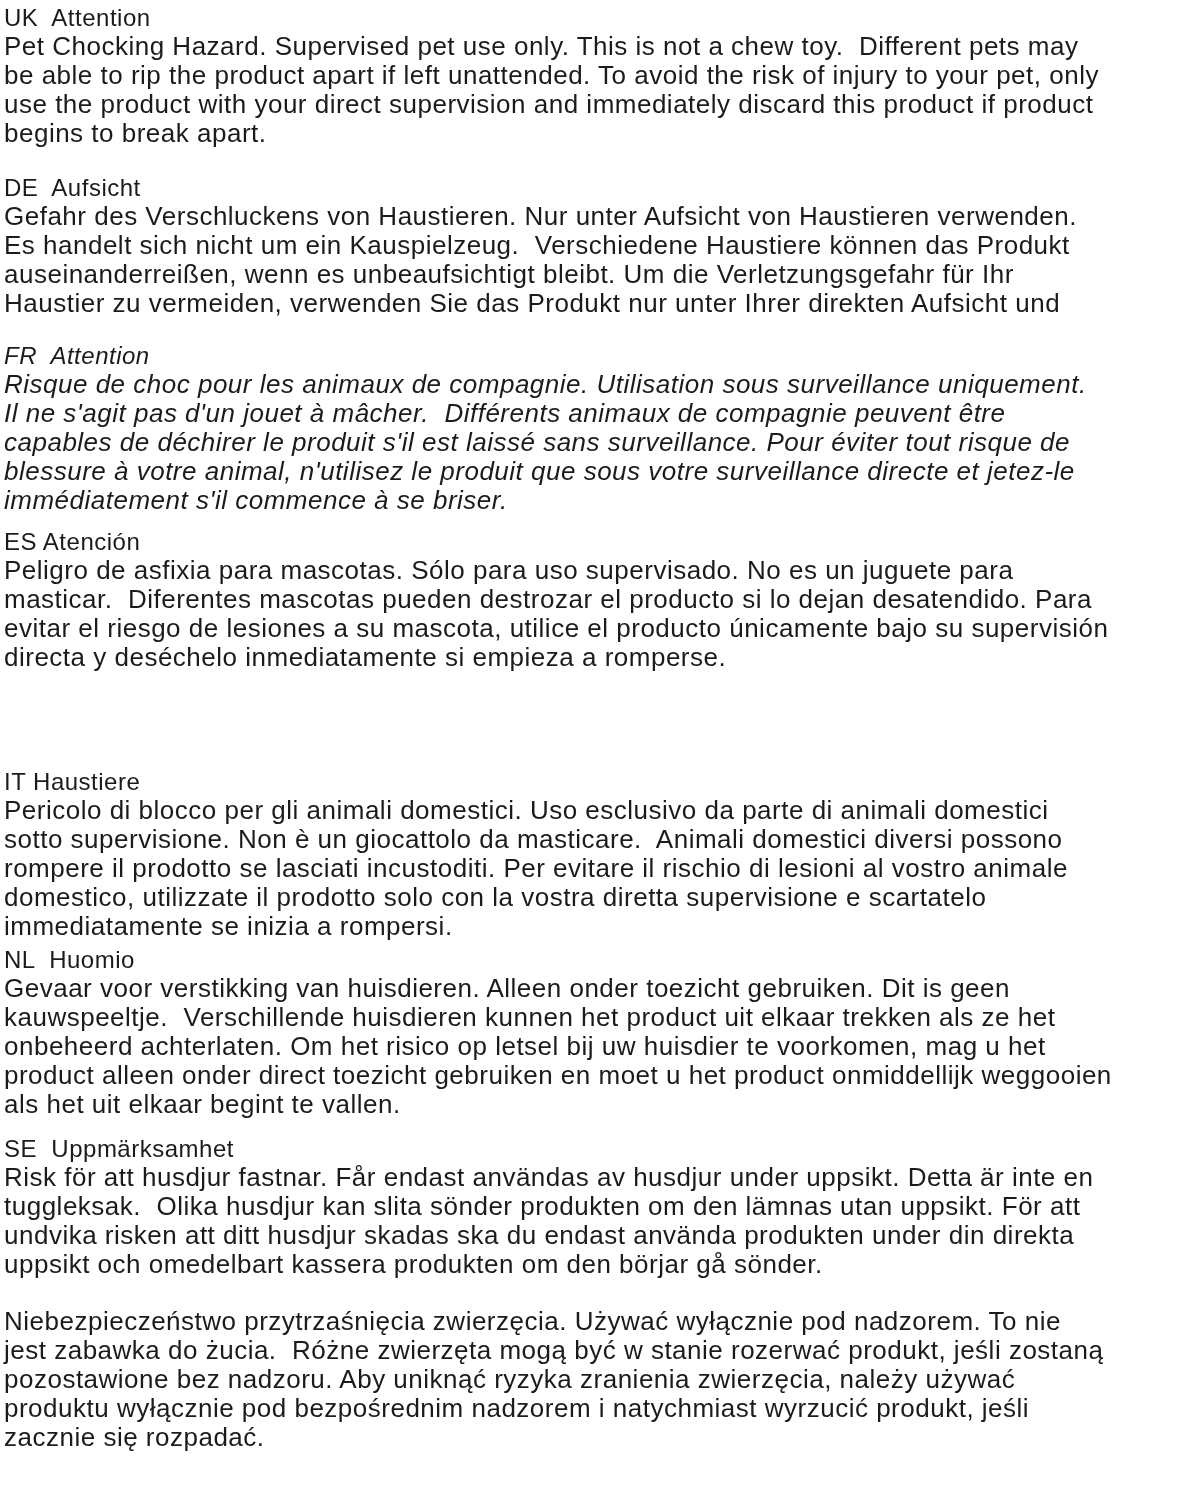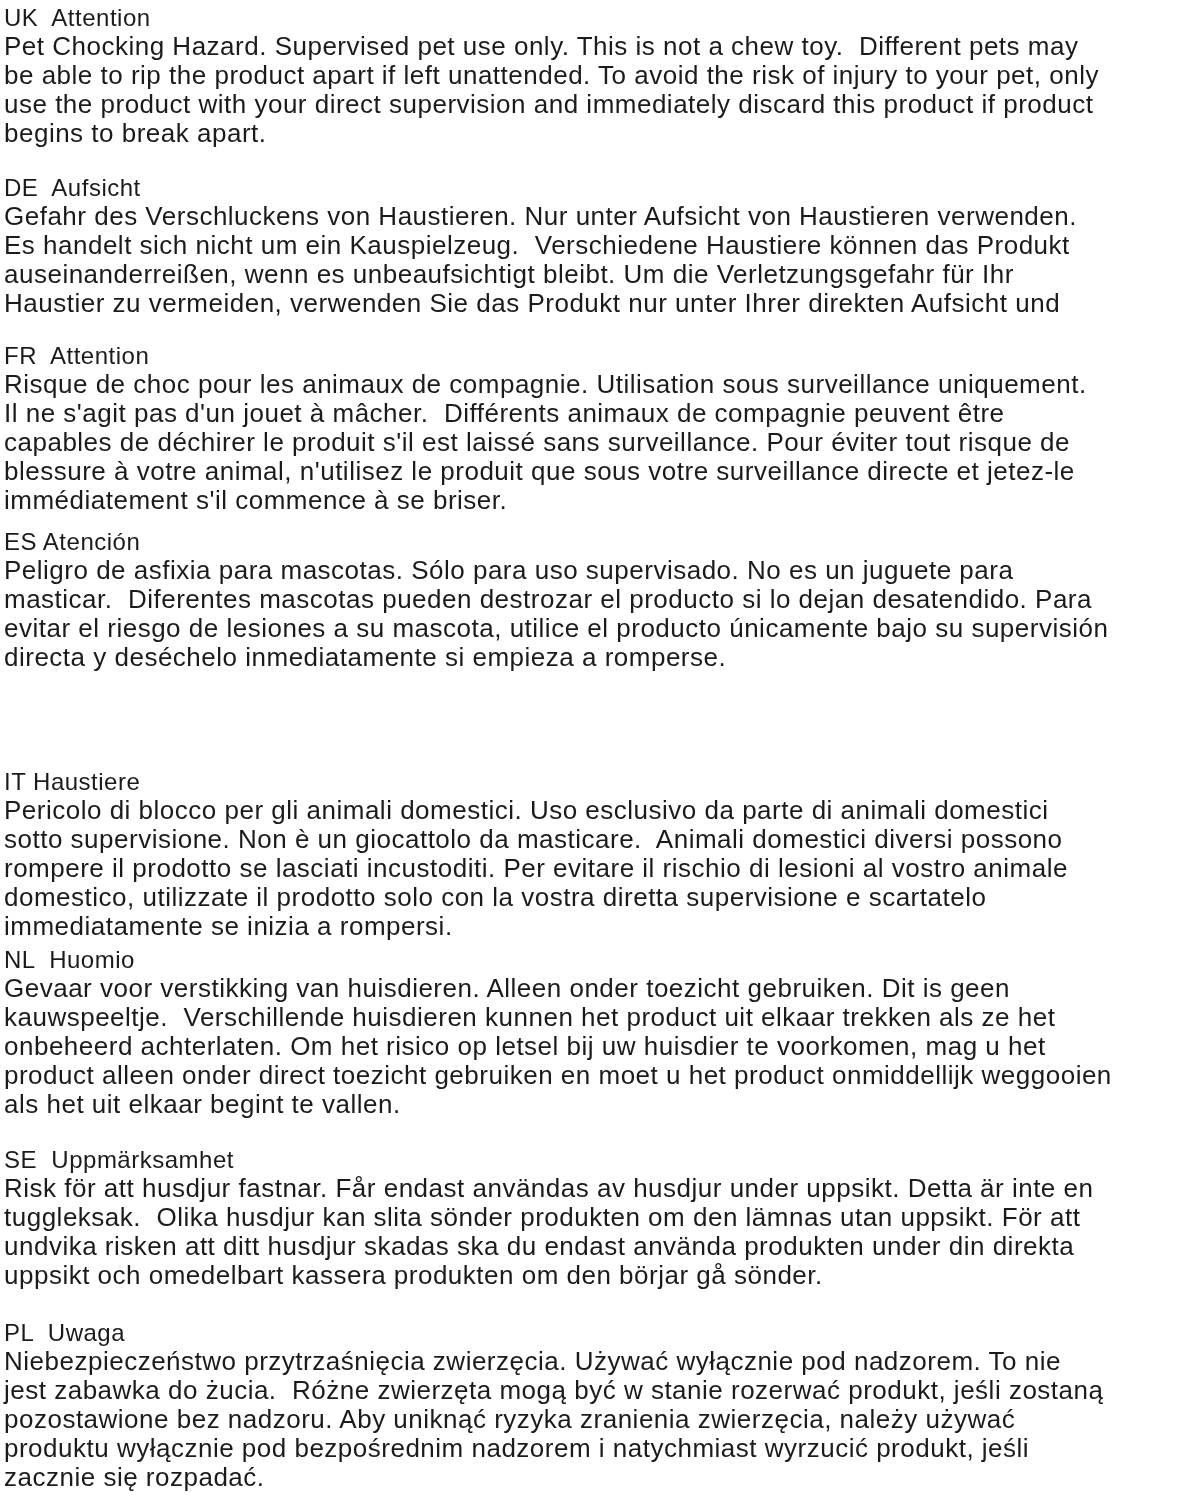--- a/index.html
+++ b/index.html
@@ -28,25 +28,25 @@
     font-weight: 400;
   }
   .section-body {
     font-size: 26px;
     line-height: 29px;
     letter-spacing: 0.5px;
     white-space: pre-wrap;
     font-weight: 400;
   }
   .m-de { margin-top: 25px; }
-  .m-fr { margin-top: 23px; }
+  .m-fr { margin-top: 23px; font-style: italic; }
   .m-es { margin-top: 12px; }
   .m-it { margin-top: 95px; }
   .m-nl { margin-top: 4px; }
-  .m-se { margin-top: 26px; }
+  .m-se { margin-top: 15px; }
   .m-pl { margin-top: 28px; }
 </style>
 </head>
 <body>
 
 <div class="page">
 
   <div class="section">
     <div class="section-heading">UK  Attention</div>
     <div class="section-body">Pet Chocking Hazard. Supervised pet use only. This is not a chew toy.  Different pets may
@@ -100,21 +100,20 @@
 
   <div class="section m-se">
     <div class="section-heading">SE  Uppmärksamhet</div>
     <div class="section-body">Risk för att husdjur fastnar. Får endast användas av husdjur under uppsikt. Detta är inte en
 tuggleksak.  Olika husdjur kan slita sönder produkten om den lämnas utan uppsikt. För att
 undvika risken att ditt husdjur skadas ska du endast använda produkten under din direkta
 uppsikt och omedelbart kassera produkten om den börjar gå sönder.</div>
   </div>
 
   <div class="section m-pl">
-    <div class="section-heading">PL  Uwaga</div>
     <div class="section-body">Niebezpieczeństwo przytrzaśnięcia zwierzęcia. Używać wyłącznie pod nadzorem. To nie
 jest zabawka do żucia.  Różne zwierzęta mogą być w stanie rozerwać produkt, jeśli zostaną
 pozostawione bez nadzoru. Aby uniknąć ryzyka zranienia zwierzęcia, należy używać
 produktu wyłącznie pod bezpośrednim nadzorem i natychmiast wyrzucić produkt, jeśli
 zacznie się rozpadać.</div>
   </div>
 
 </div>
 
 </body></html>

